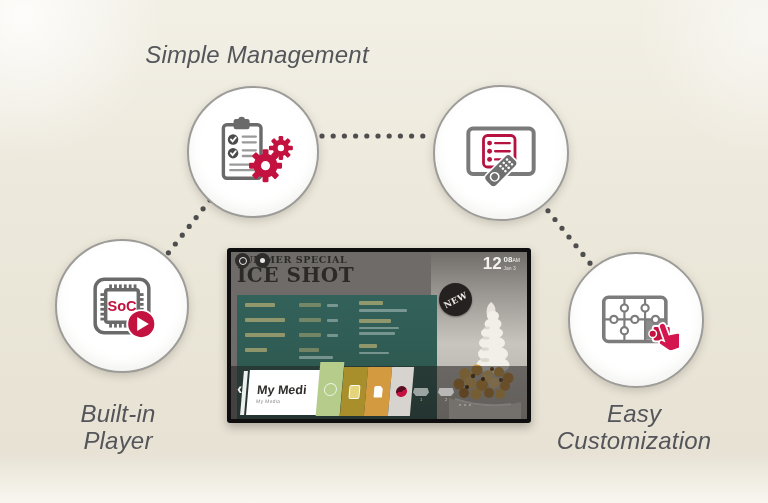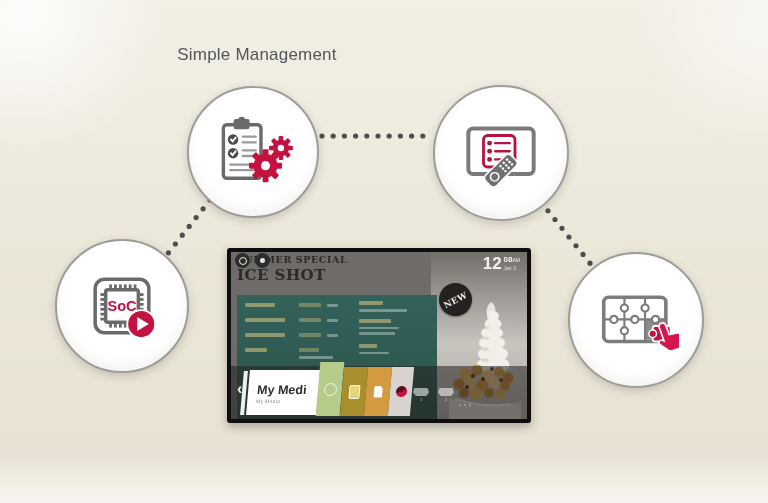--- a/index.html
+++ b/index.html
@@ -6,22 +6,22 @@
   .stage{
     position:relative;width:768px;height:503px;overflow:hidden;
     font-family:"Liberation Sans",sans-serif;
     background:
       radial-gradient(circle at 3% 3%, rgba(255,255,255,.85), rgba(255,255,255,0) 16%),
       radial-gradient(circle at 99% 6%, rgba(255,255,255,.5), rgba(255,255,255,0) 14%),
       linear-gradient(180deg,#f2efe5 0%,#eae6d8 55%,#e7e2d4 90%,#f8f6f0 100%);
   }
   
   .feature-label{
-    position:absolute;color:var(--label,#54555a);font-size:17px;line-height:27px;
-    text-align:center;letter-spacing:.2px;
+    position:absolute;color:var(--label,#54555a);font-size:24px;line-height:27px;
+    text-align:center;letter-spacing:.2px;font-style:italic;
   }
   .lbl-simple{left:107px;top:41px;width:300px;}
   .lbl-cms{left:347px;top:41px;width:300px;}
   .lbl-player{left:18px;top:400px;width:200px;}
   .lbl-custom{left:509px;top:400px;width:250px;}
   
   .connectors{position:absolute;left:0;top:0;}
   .connectors line{stroke:var(--dot,#4e4e4e);stroke-width:5.2;stroke-linecap:round;stroke-dasharray:0 11.2;}
   
   .bubble{
@@ -51,21 +51,21 @@
   .bar-gold{background:rgba(208,188,122,.6);}
   .bar-gold2{background:rgba(208,188,122,.42);}
   .bar-white{background:rgba(255,255,255,.34);}
   .grp-a{position:absolute;left:8px;top:8px;}
   .grp-a .row{display:flex;align-items:center;margin-bottom:11px;}
   .grp-b{position:absolute;left:122px;top:6px;}
   .grp-b .brow{margin-bottom:7px;}
   
   .sign-title{position:absolute;left:6px;top:2px;color:#2c2a27;font-family:"DejaVu Serif",serif;font-weight:bold;}
   .sign-title .t1{font-size:9.5px;letter-spacing:.6px;line-height:11px;}
-  .sign-title .t2{font-size:15px;letter-spacing:.5px;line-height:21px;}
+  .sign-title .t2{font-size:20px;letter-spacing:.5px;line-height:21px;}
   .status-icons{position:absolute;left:4px;top:1px;display:flex;gap:5px;}
   .status-dot{width:15px;height:15px;border-radius:50%;background:#2e2d2c;display:flex;align-items:center;justify-content:center;}
   .status-dot .ring{width:6px;height:6px;border:1.6px solid #e9e9e9;border-radius:50%;}
   .status-dot .dotc{width:5px;height:5px;background:#e9e9e9;border-radius:50%;}
   
   .clock{position:absolute;right:7px;top:3px;display:flex;color:#f4f3f1;}
   .clock .hh{font-size:17px;font-weight:bold;line-height:18px;}
   .clock .colblk{margin-left:2px;display:flex;flex-direction:column;}
   .clock .mline{font-size:8px;font-weight:bold;line-height:9px;}
   .clock .mer{font-size:5px;font-weight:normal;}
@@ -105,20 +105,28 @@
 
 <div class="stage">
 
   <svg class="connectors" width="768" height="503">
     <line x1="322" y1="136" x2="430" y2="136"></line>
     <line x1="210" y1="200" x2="158" y2="266"></line>
     <line x1="541" y1="202" x2="593" y2="267"></line>
   </svg>
 
   <div class="feature-label lbl-simple">Simple Management</div>
+  <div class="feature-label lbl-player">
+    <div>Built-in</div>
+    <div>Player</div>
+  </div>
+  <div class="feature-label lbl-custom">
+    <div>Easy</div>
+    <div>Customization</div>
+  </div>
 
   <div class="bubble bubble-simple">
     <svg width="82" height="82" viewBox="0 0 72 72">
       <rect x="10" y="12" width="33" height="47" rx="3" fill="#fff" stroke="#6a6a6a" stroke-width="3"></rect>
       <rect x="19" y="7" width="14" height="9" rx="2" fill="#6a6a6a"></rect>
       <circle cx="26" cy="8" r="3" fill="#6a6a6a"></circle>
       <circle cx="18.5" cy="25" r="4.6" fill="#4c4c4c"></circle>
       <path d="M16.6,25 l1.5,1.7 2.8,-3.4" stroke="#fff" stroke-width="1.6" fill="none" stroke-linecap="round"></path>
       <line x1="27" y1="22.5" x2="38.5" y2="22.5" stroke="#9a9a9a" stroke-width="2" stroke-linecap="round"></line>
       <line x1="27" y1="27.5" x2="38.5" y2="27.5" stroke="#9a9a9a" stroke-width="2" stroke-linecap="round"></line>

